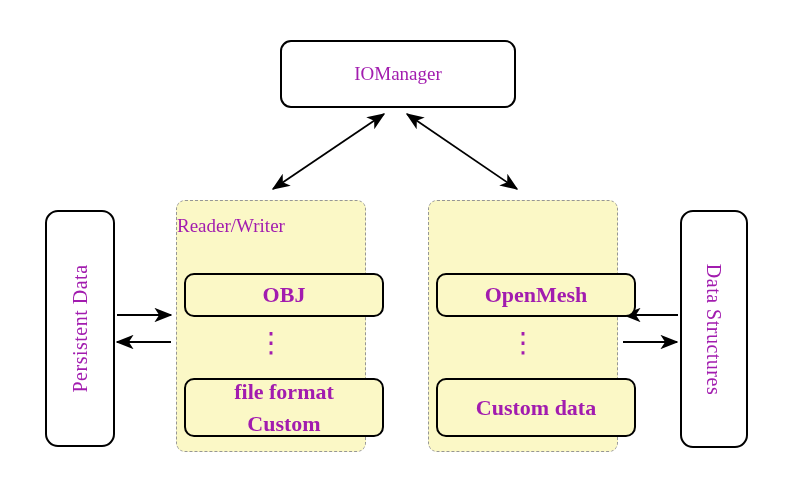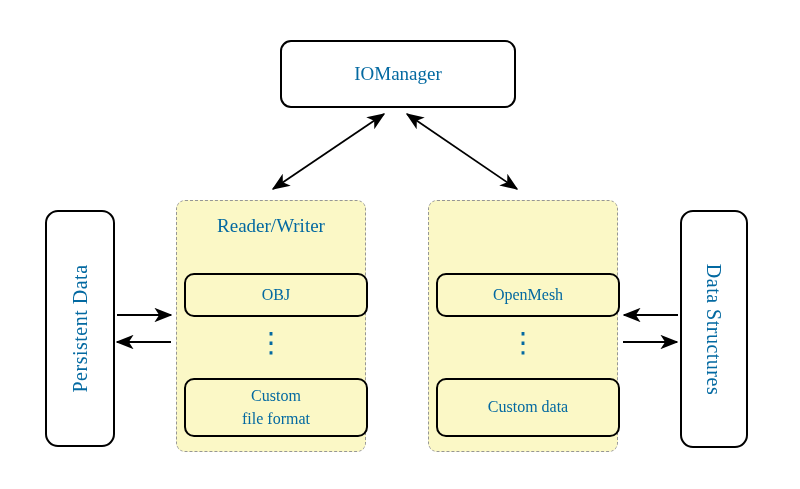--- a/index.html
+++ b/index.html
@@ -2,21 +2,21 @@
 <html style="--background: #ffffff; --panel-fill: #fbf8c6; --panel-border: #969696; --node-fill: #ffffff; --node-border: #000000; --arrow: #000000;"><head>
 <meta charset="utf-8">
 <style>
   html, body { margin: 0; padding: 0; background: #ffffff; }
   .canvas {
     position: relative;
     width: 800px;
     height: 489px;
     background: var(--background, #ffffff);
     font-family: "Liberation Serif", "DejaVu Serif", serif;
-    color: #0369a1;
+    color: #a21caf;
     overflow: hidden;
   }
   .arrows-layer {
     position: absolute;
     left: 0; top: 0;
     width: 800px; height: 489px;
     pointer-events: none;
   }
   .arrows-layer line { stroke: var(--arrow, #000); stroke-width: 1.8; }
 
@@ -46,38 +46,38 @@
     background: var(--panel-fill, #fbf8c6);
     border: 1.6px dashed var(--panel-border, #969696);
     border-radius: 9px;
     box-sizing: border-box;
   }
   .panel-left  { left: 176px; }
   .panel-right { left: 428px; }
   .panel-title {
     position: absolute;
     top: 14px; left: 0; right: 0;
-    text-align: center;
     font-size: 19px;
   }
   .inner-box {
     position: absolute;
     left: 7px;
-    width: 184px;
+    width: 200px;
     background: var(--panel-fill, #fbf8c6);
     border: 2.7px solid var(--node-border, #000);
     border-radius: 10px;
     box-sizing: border-box;
     display: flex;
     flex-direction: column;
     align-items: center;
     justify-content: center;
     text-align: center;
-    font-size: 16px;
+    font-size: 22px;
     line-height: 1.42;
+    font-weight: bold;
   }
   .inner-top    { top: 72px;  height: 44px; }
   .inner-bottom { top: 177px; height: 59px; }
   .vdots {
     position: absolute;
     top: 128px; left: 0; right: 0;
     text-align: center;
     font-size: 28px;
     line-height: 1;
     font-family: "DejaVu Serif", serif;
@@ -114,22 +114,22 @@
     <span class="vtext rot-right">Data Structures</span>
   </div>
 
   <div class="panel panel-left">
     <div class="panel-title">Reader/Writer</div>
     <div class="inner-box inner-top">
       <span>OBJ</span>
     </div>
     <div class="vdots">⋮</div>
     <div class="inner-box inner-bottom">
+      <span>file format</span>
       <span>Custom</span>
-      <span>file format</span>
     </div>
   </div>
 
   <div class="panel panel-right">
     <div class="inner-box inner-top">
       <span>OpenMesh</span>
     </div>
     <div class="vdots">⋮</div>
     <div class="inner-box inner-bottom">
       <span>Custom data</span>

